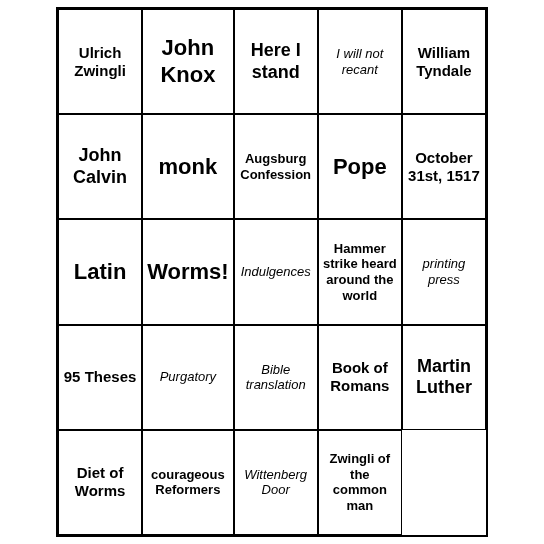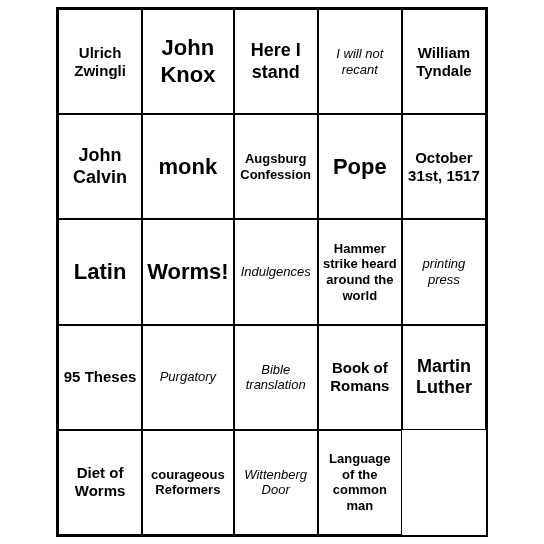--- a/index.html
+++ b/index.html
@@ -121,16 +121,16 @@
       <div class="cell">
         <span class="cell-text size-md">Diet of Worms</span>
       </div>
       <div class="cell">
         <span class="cell-text size-xs">courageous Reformers</span>
       </div>
       <div class="cell">
         <span class="cell-text size-sm">Wittenberg Door</span>
       </div>
       <div class="cell">
-        <span class="cell-text size-xs">Language of the common man</span>
+        <span class="cell-text size-xs">Zwingli of the common man</span>
       </div>
     </div>
 </div>
 
 </body></html>

